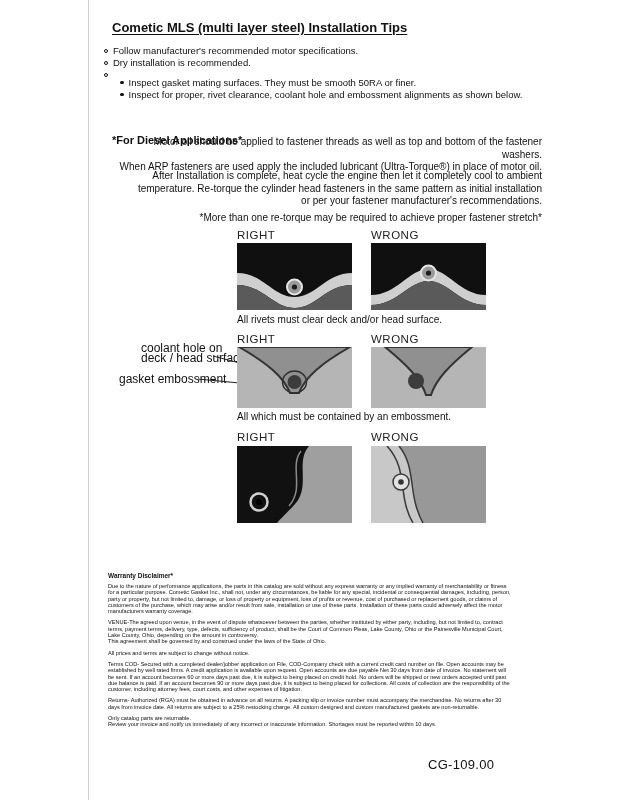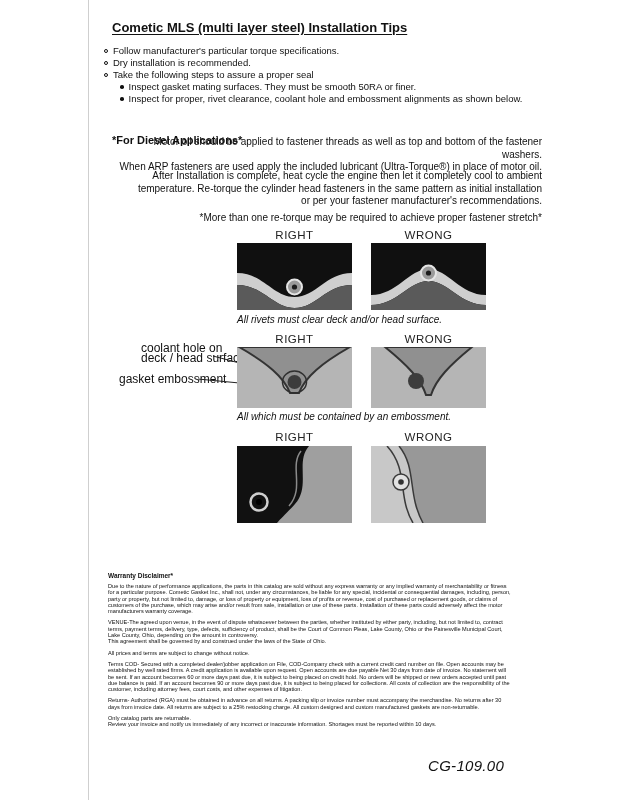--- a/index.html
+++ b/index.html
@@ -16,52 +16,51 @@
   .m-hollow { width:4px; height:4px; border:1px solid #111; border-radius:50%; margin:3.5px 5px 0 0; flex:none; }
   .m-dot    { width:3.5px; height:3.5px; background:#111; border-radius:50%; margin:4px 5px 0 0; flex:none; }
   .sub { margin-left:16px; }
 
   .h2 { position:absolute; left:112px; top:134px; font-size:11px; font-weight:bold; }
   .para { position:absolute; left:112px; width:430px; font-size:10px; line-height:12.5px; white-space:pre-line;text-align:right; }
   .p1 { top:136px; }
   .p2 { top:170px; }
   .p3 { top:212px; }
 
-  .dlabel { position:absolute; width:115px; text-align:center; font-size:11.5px; letter-spacing:0.5px; color:#222; }
+  .dlabel { position:absolute; width:115px; text-align:left; font-size:11.5px; letter-spacing:0.5px; color:#222; }
   .panel  { position:absolute; width:115px; line-height:0; }
-  .caption { position:absolute; left:237px; font-size:10px; line-height:12.5px; white-space:pre-line;font-style:italic; }
+  .caption { position:absolute; left:237px; font-size:10px; line-height:12.5px; white-space:pre-line; }
   .callout { position:absolute; font-size:12px; line-height:10px; white-space:pre-line; color:#111; }
   .overlay { position:absolute; left:185px; top:348px; }
 
   .warranty { position:absolute; left:108px; top:572px; width:404px; }
   .warranty .wh { font-size:6.5px; font-weight:bold; margin-bottom:4px; }
   .warranty p  { font-size:5.6px; line-height:6.3px; margin-bottom:5px; white-space:pre-line; }
 
-  .footer-code { position:absolute; left:428px; top:757px; font-size:15px; letter-spacing:0.3px;font-style:italic; }
+  .footer-code { position:absolute; left:428px; top:757px; font-size:13px; letter-spacing:0.3px; }
 </style>
 </head>
 <body>
 
 <div class="page">
   <div class="edge-line"></div>
 
   <h1 class="title">Cometic MLS (multi layer steel) Installation Tips</h1>
 
   <ul class="tips">
     <li class="tip">
       <span class="m-hollow"></span>
-      <span>Follow manufacturer's particular torque specifications.</span>
+      <span>Follow manufacturer's recommended motor specifications.</span>
     </li>
     <li class="tip">
       <span class="m-hollow"></span>
       <span>Dry installation is recommended.</span>
     </li>
     <li class="tip">
       <span class="m-hollow"></span>
-      <span>Take the following steps to assure a proper seal</span>
     </li>
     <li class="tip sub">
       <span class="m-dot"></span>
       <span>Inspect gasket mating surfaces.  They must be smooth 50RA or finer.</span>
     </li>
     <li class="tip sub">
       <span class="m-dot"></span>
       <span>Inspect for proper, rivet clearance, coolant hole and embossment alignments as shown below.</span>
     </li>
   </ul>

